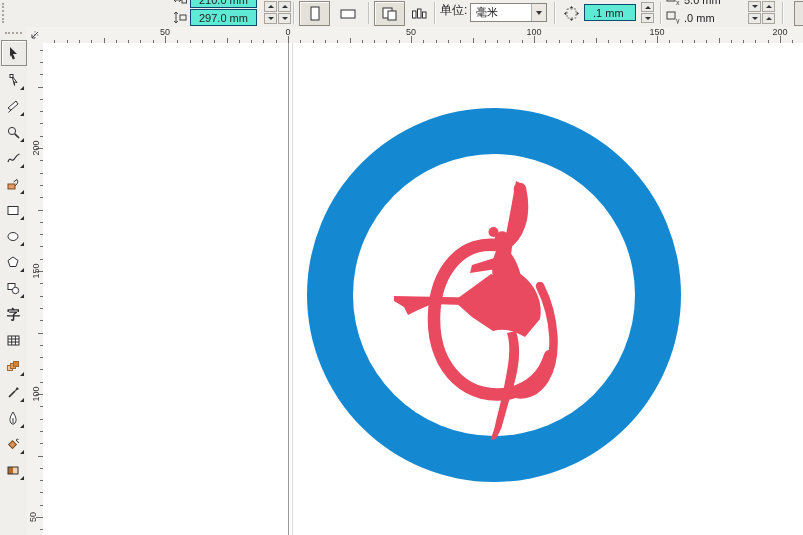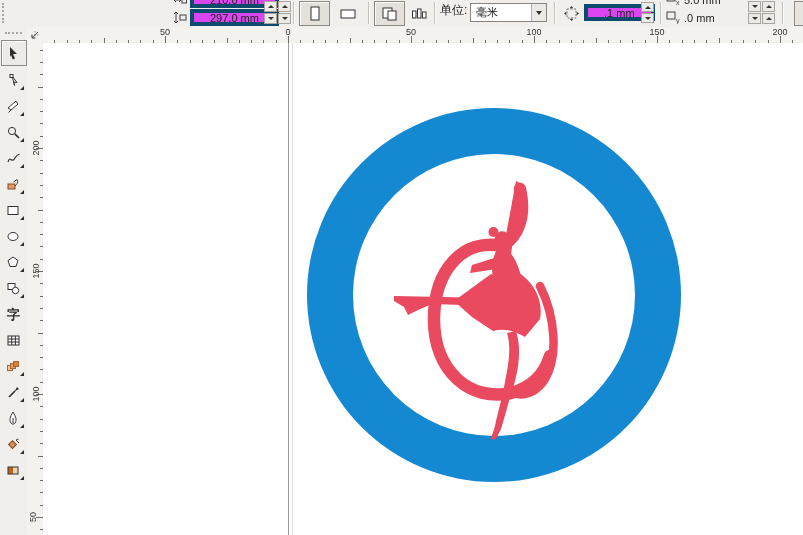--- a/index.html
+++ b/index.html
@@ -18,22 +18,22 @@
   .combo .val{flex:1;padding-left:5px;white-space:nowrap;overflow:hidden;}
   .combo .arrowbtn{width:15px;height:100%;background:#ece9e5;border-left:1px solid #b5b1ab;
     display:flex;align-items:center;justify-content:center;}
   .tri-down{width:0;height:0;border-left:3.5px solid transparent;border-right:3.5px solid transparent;
     border-top:4px solid #333;}
   .tri-up{width:0;height:0;border-left:3px solid transparent;border-right:3px solid transparent;
     border-bottom:3.5px solid #333;}
   .tri-dn-s{width:0;height:0;border-left:3px solid transparent;border-right:3px solid transparent;
     border-top:3.5px solid #333;}
   .field{position:absolute;display:flex;align-items:center;font-size:11px;color:#222;height:17px;}
-  .field .box{background:#d946ef;border:4px solid #0c4a6e;height:17px;display:flex;
-    align-items:center;padding:0 16px;min-width:60px;}
+  .field .box{background:#5eead4;border:1px solid #0c4a6e;height:17px;display:flex;
+    align-items:center;padding:0 8px;min-width:60px;}
   .ficon{margin-right:3px;display:inline-flex;}
   .spingrid{position:absolute;display:grid;grid-template-columns:13px 13px;grid-auto-rows:11px;gap:1px;}
   .spinbtn{background:#eceae6;border:1px solid #a9a49d;display:flex;align-items:center;justify-content:center;}
   .spincol{position:absolute;width:13px;}
   .spincol .spinbtn{height:10px;margin-bottom:1px;}
   .pbtn{position:absolute;top:1px;height:25px;display:flex;align-items:center;justify-content:center;
     background:transparent;border:1px solid transparent;}
   .pbtn.pressed{background:#e4e0da;border:1px solid #8f8a83;box-shadow:inset 1px 1px 0 #fbfaf8;}
   .sep{position:absolute;top:2px;height:22px;width:0;border-left:1px solid #c5c1bb;border-right:1px solid #fbfaf8;}
   .lbl{position:absolute;font-size:12px;color:#222;top:2px;white-space:nowrap;}

